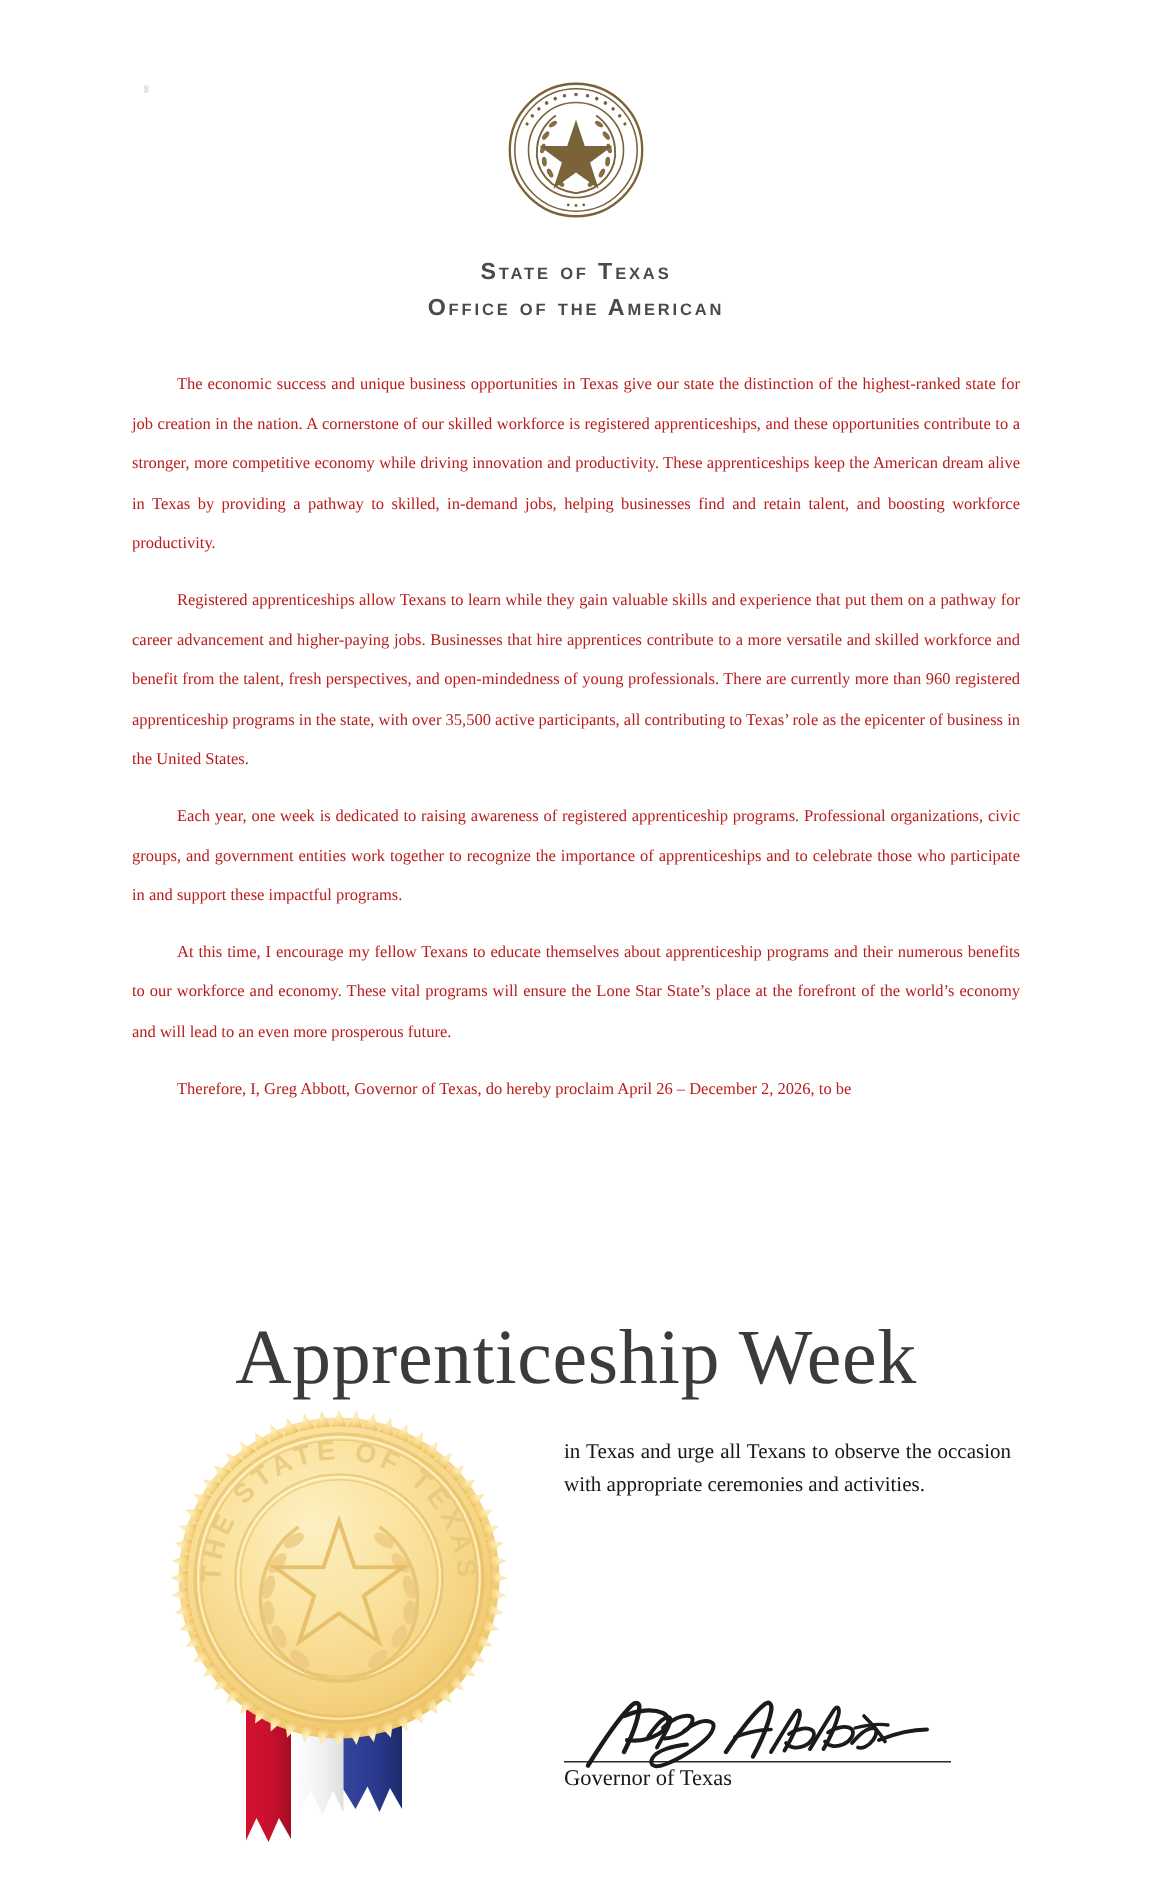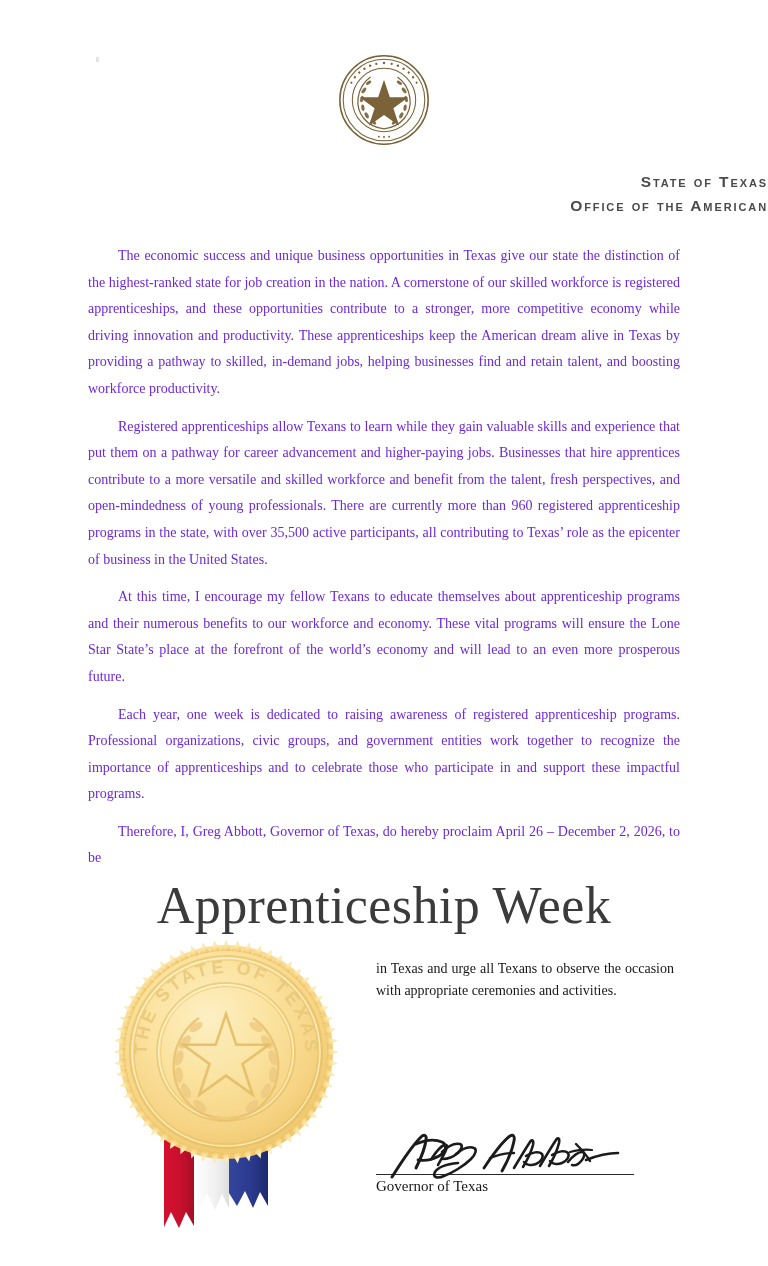--- a/index.html
+++ b/index.html
@@ -30,21 +30,20 @@
     text-align: center;
   }
   .state-seal-top {
     width: 96px;
     height: 96px;
     margin: 0 auto;
     display: block;
   }
   .header-lines {
     margin-top: 22px;
-    text-align: right;
   }
   .header-line {
     font-family: "Liberation Sans", "DejaVu Sans", sans-serif;
     font-variant: small-caps;
     font-weight: 700;
     font-size: 15.5px;
     letter-spacing: 1.9px;
     color: #4a4a4a;
     line-height: 1.52;
     white-space: nowrap;
@@ -53,25 +52,25 @@
   
   .body-copy {
     position: absolute;
     left: 88px;
     top: 243px;
     width: 592px;
   }
   .para {
     text-align: justify;
     text-justify: inter-word;
-    font-size: 14px;
+    font-size: 11px;
     line-height: 26.6px;
     margin: 0 0 11px 0;
     text-indent: 30px;
-    color: #6d28d9;
+    color: #b91c1c;
   }
   .para:last-child { margin-bottom: 0; }
 
   
   .proclaim-title {
     position: absolute;
     left: 0;
     top: 880px;
     width: 768px;
     text-align: center;
@@ -244,22 +243,22 @@
 
     <div class="header-lines">
       <div class="header-line">State of Texas</div>
       <div class="header-line">Office of the American</div>
     </div>
   </div>
 
   <div class="body-copy">
     <p class="para">The economic success and unique business opportunities in Texas give our state the distinction of the highest-ranked state for job creation in the nation.  A cornerstone of our skilled workforce is registered apprenticeships, and these opportunities contribute to a stronger, more competitive economy while driving innovation and productivity.  These apprenticeships keep the American dream alive in Texas by providing a pathway to skilled, in-demand jobs, helping businesses find and retain talent, and boosting workforce productivity.</p>
     <p class="para">Registered apprenticeships allow Texans to learn while they gain valuable skills and experience that put them on a pathway for career advancement and higher-paying jobs. Businesses that hire apprentices contribute to a more versatile and skilled workforce and benefit from the talent, fresh perspectives, and open-mindedness of young professionals.  There are currently more than 960 registered apprenticeship programs in the state, with over 35,500 active participants, all contributing to Texas’ role as the epicenter of business in the United States.</p>
+    <p class="para">Each year, one week is dedicated to raising awareness of registered apprenticeship programs. Professional organizations, civic groups, and government entities work together to recognize the importance of apprenticeships and to celebrate those who participate in and support these impactful programs.</p>
     <p class="para">At this time, I encourage my fellow Texans to educate themselves about apprenticeship programs and their numerous benefits to our workforce and economy.  These vital programs will ensure the Lone Star State’s place at the forefront of the world’s economy and will lead to an even more prosperous future.</p>
-    <p class="para">Each year, one week is dedicated to raising awareness of registered apprenticeship programs. Professional organizations, civic groups, and government entities work together to recognize the importance of apprenticeships and to celebrate those who participate in and support these impactful programs.</p>
     <p class="para">Therefore, I, Greg Abbott, Governor of Texas, do hereby proclaim April 26 – December 2, 2026, to be</p>
   </div>
 
   <div class="proclaim-title">Apprenticeship Week</div>
 
   <div class="gold-seal-wrap">
     <svg class="gold-seal-svg" viewBox="0 0 236 300">
       <defs>
         <radialGradient id="foil" cx="42%" cy="34%" r="72%">
           <stop offset="0%" stop-color="#fdf0c4"></stop>

